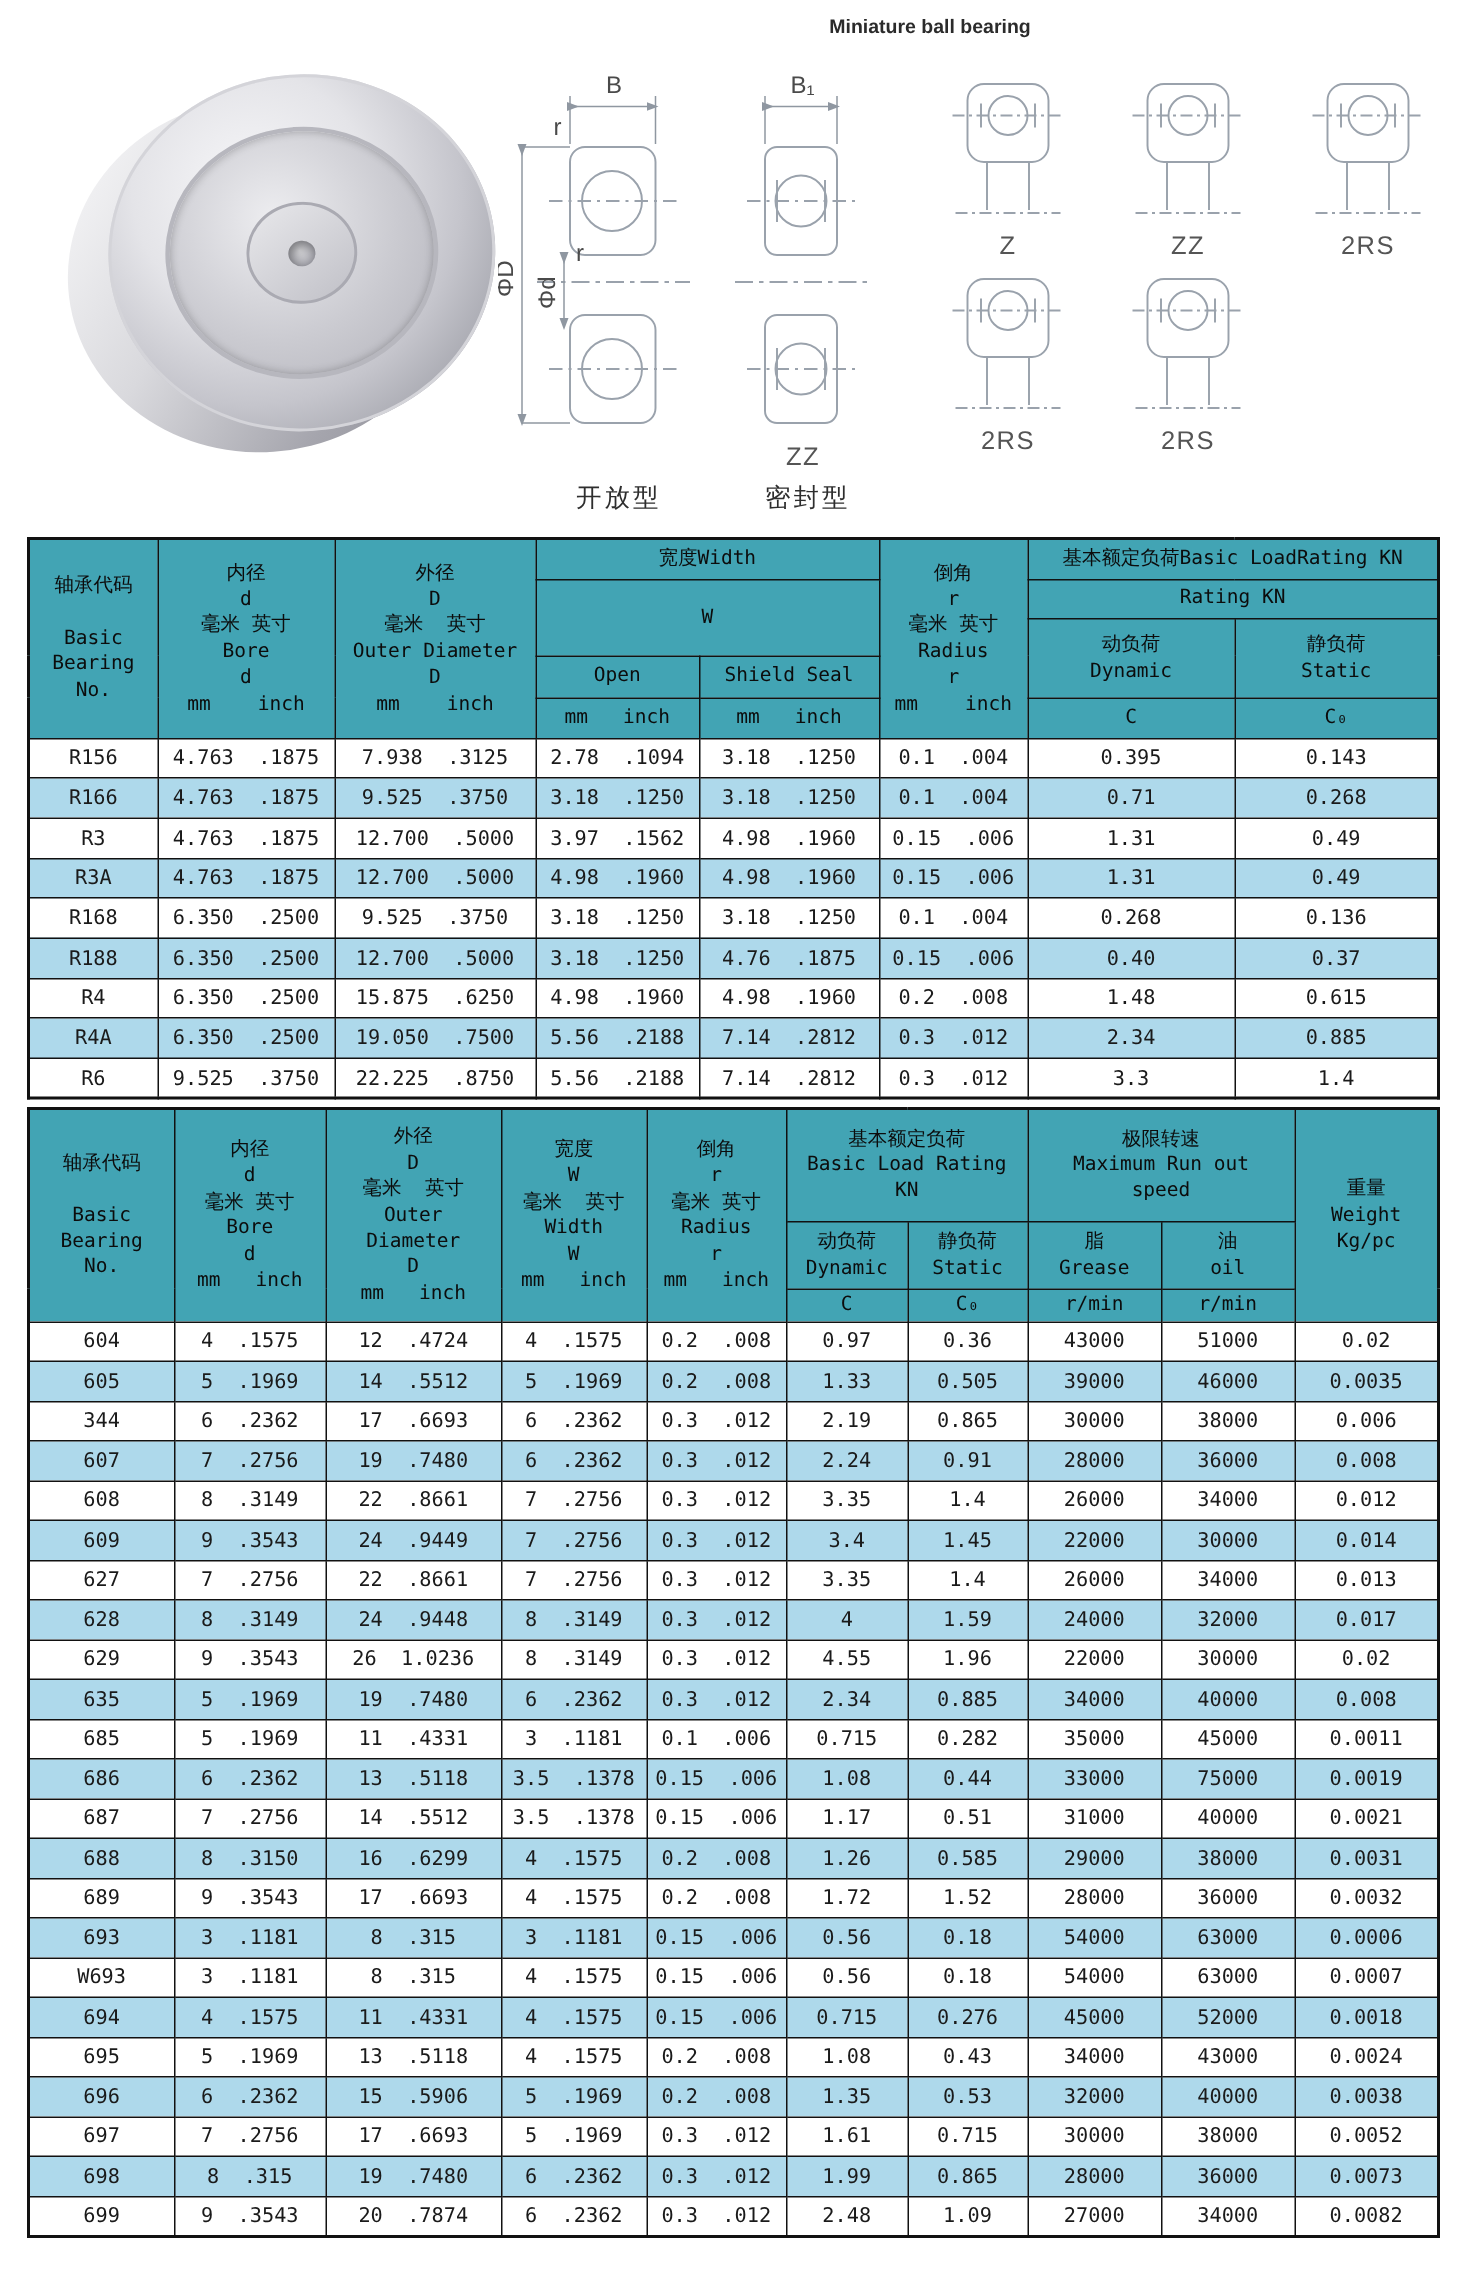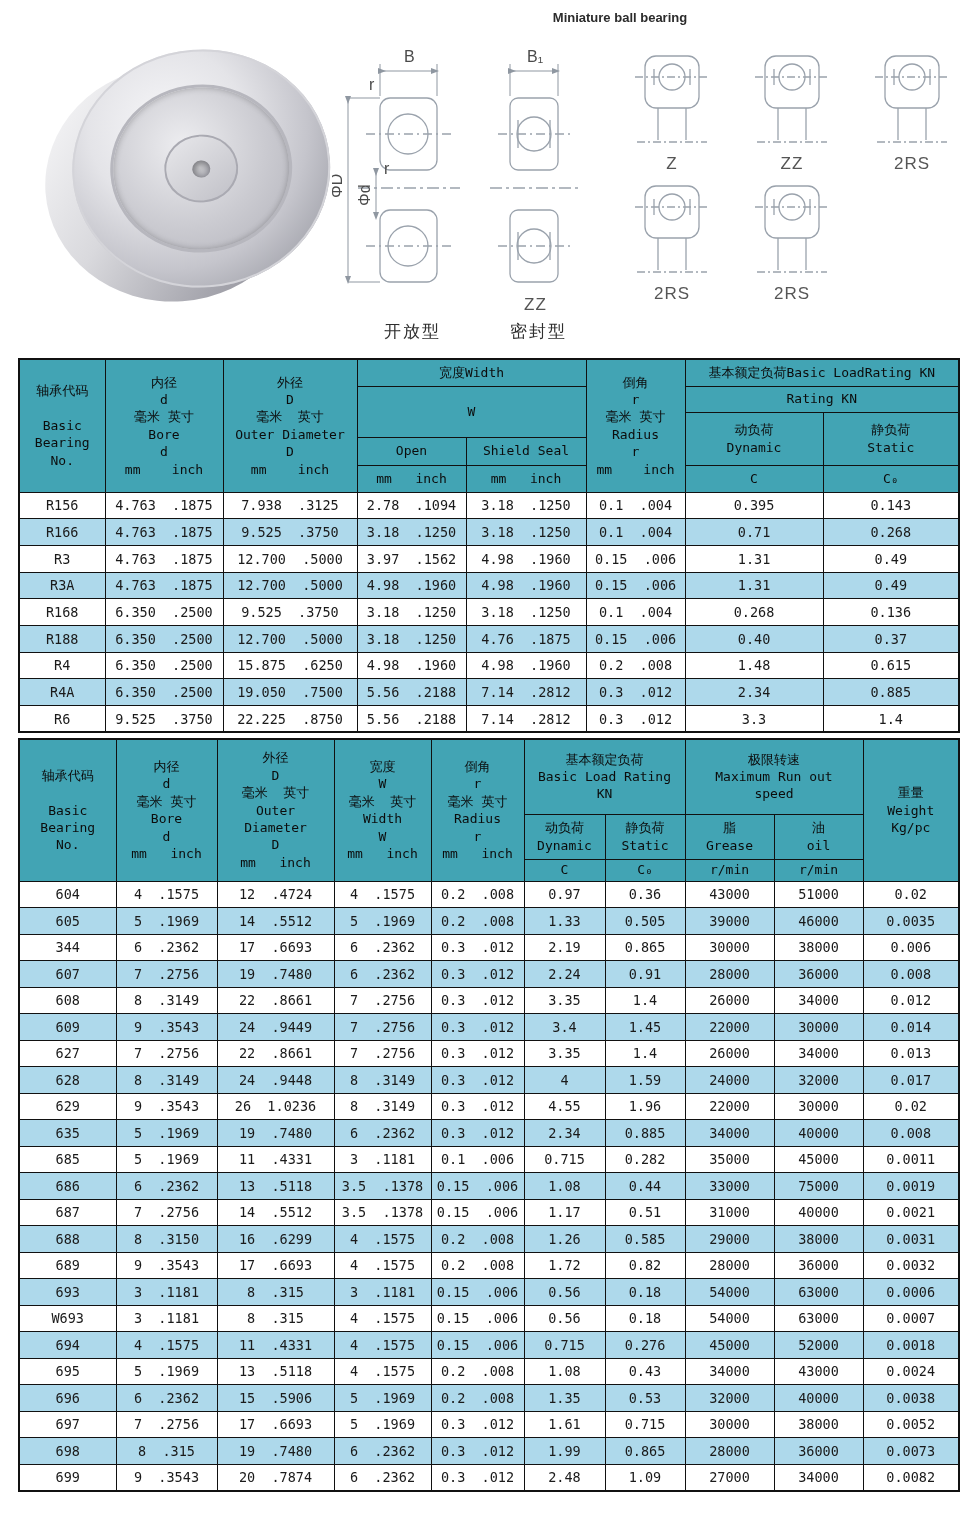--- a/index.html
+++ b/index.html
@@ -587,21 +587,21 @@
         <td>38000</td>
         <td>0.0031</td>
       </tr>
       <tr>
         <td>689</td>
         <td>9  .3543</td>
         <td>17  .6693</td>
         <td>4  .1575</td>
         <td>0.2  .008</td>
         <td>1.72</td>
-        <td>0.82</td>
+        <td>1.52</td>
         <td>28000</td>
         <td>36000</td>
         <td>0.0032</td>
       </tr>
       <tr class="alt">
         <td>693</td>
         <td>3  .1181</td>
         <td>8  .315</td>
         <td>3  .1181</td>
         <td>0.15  .006</td>

